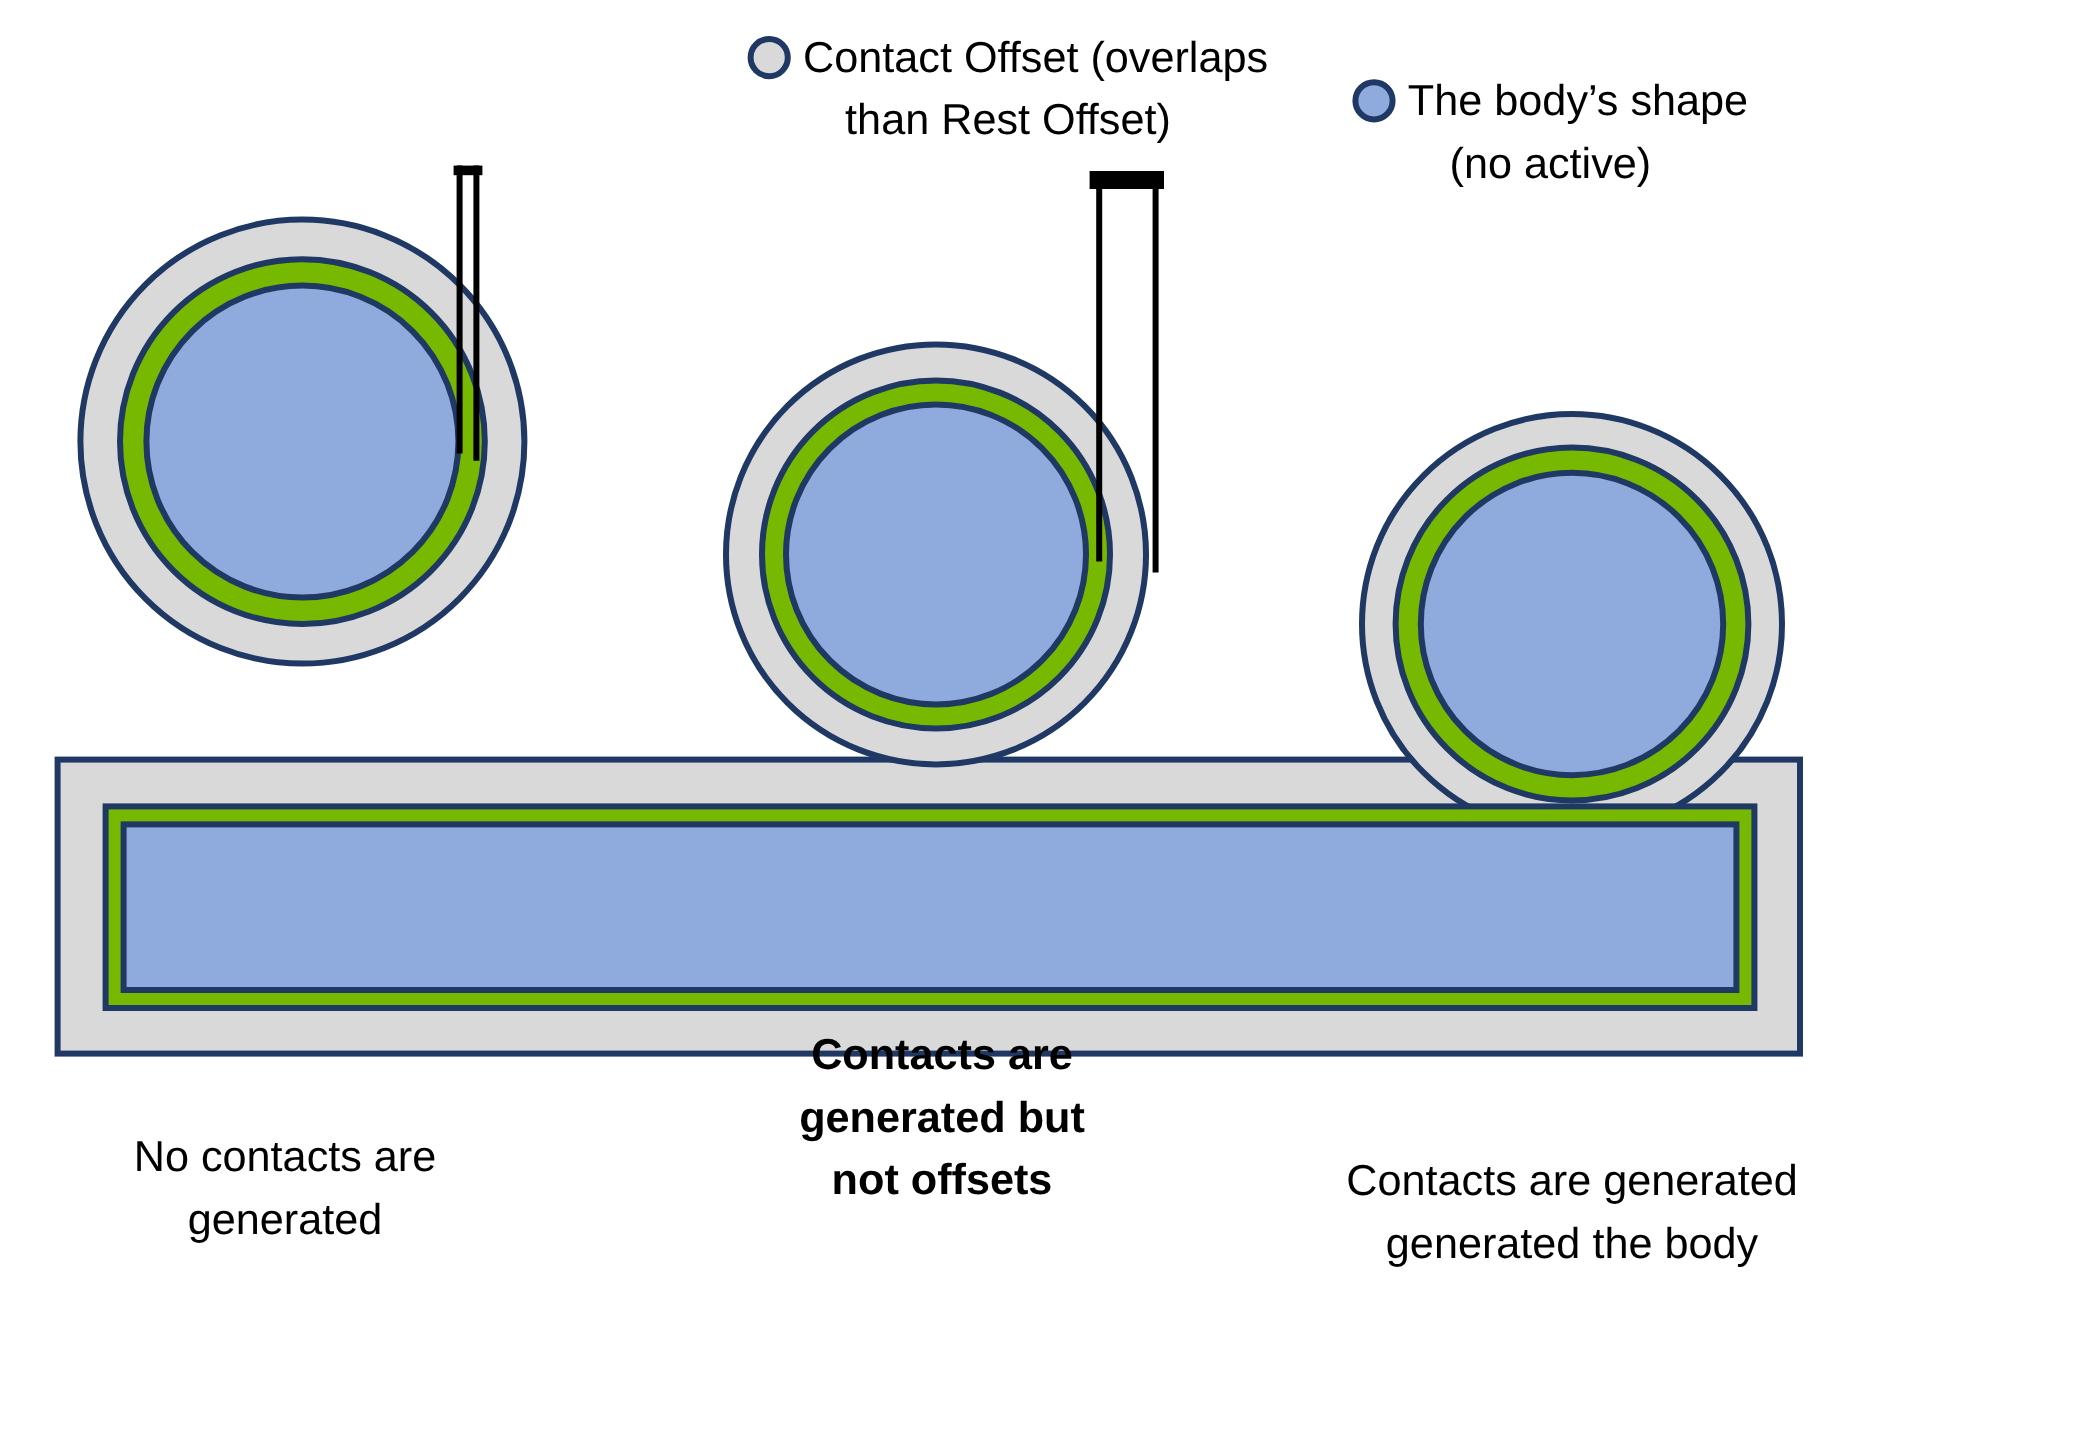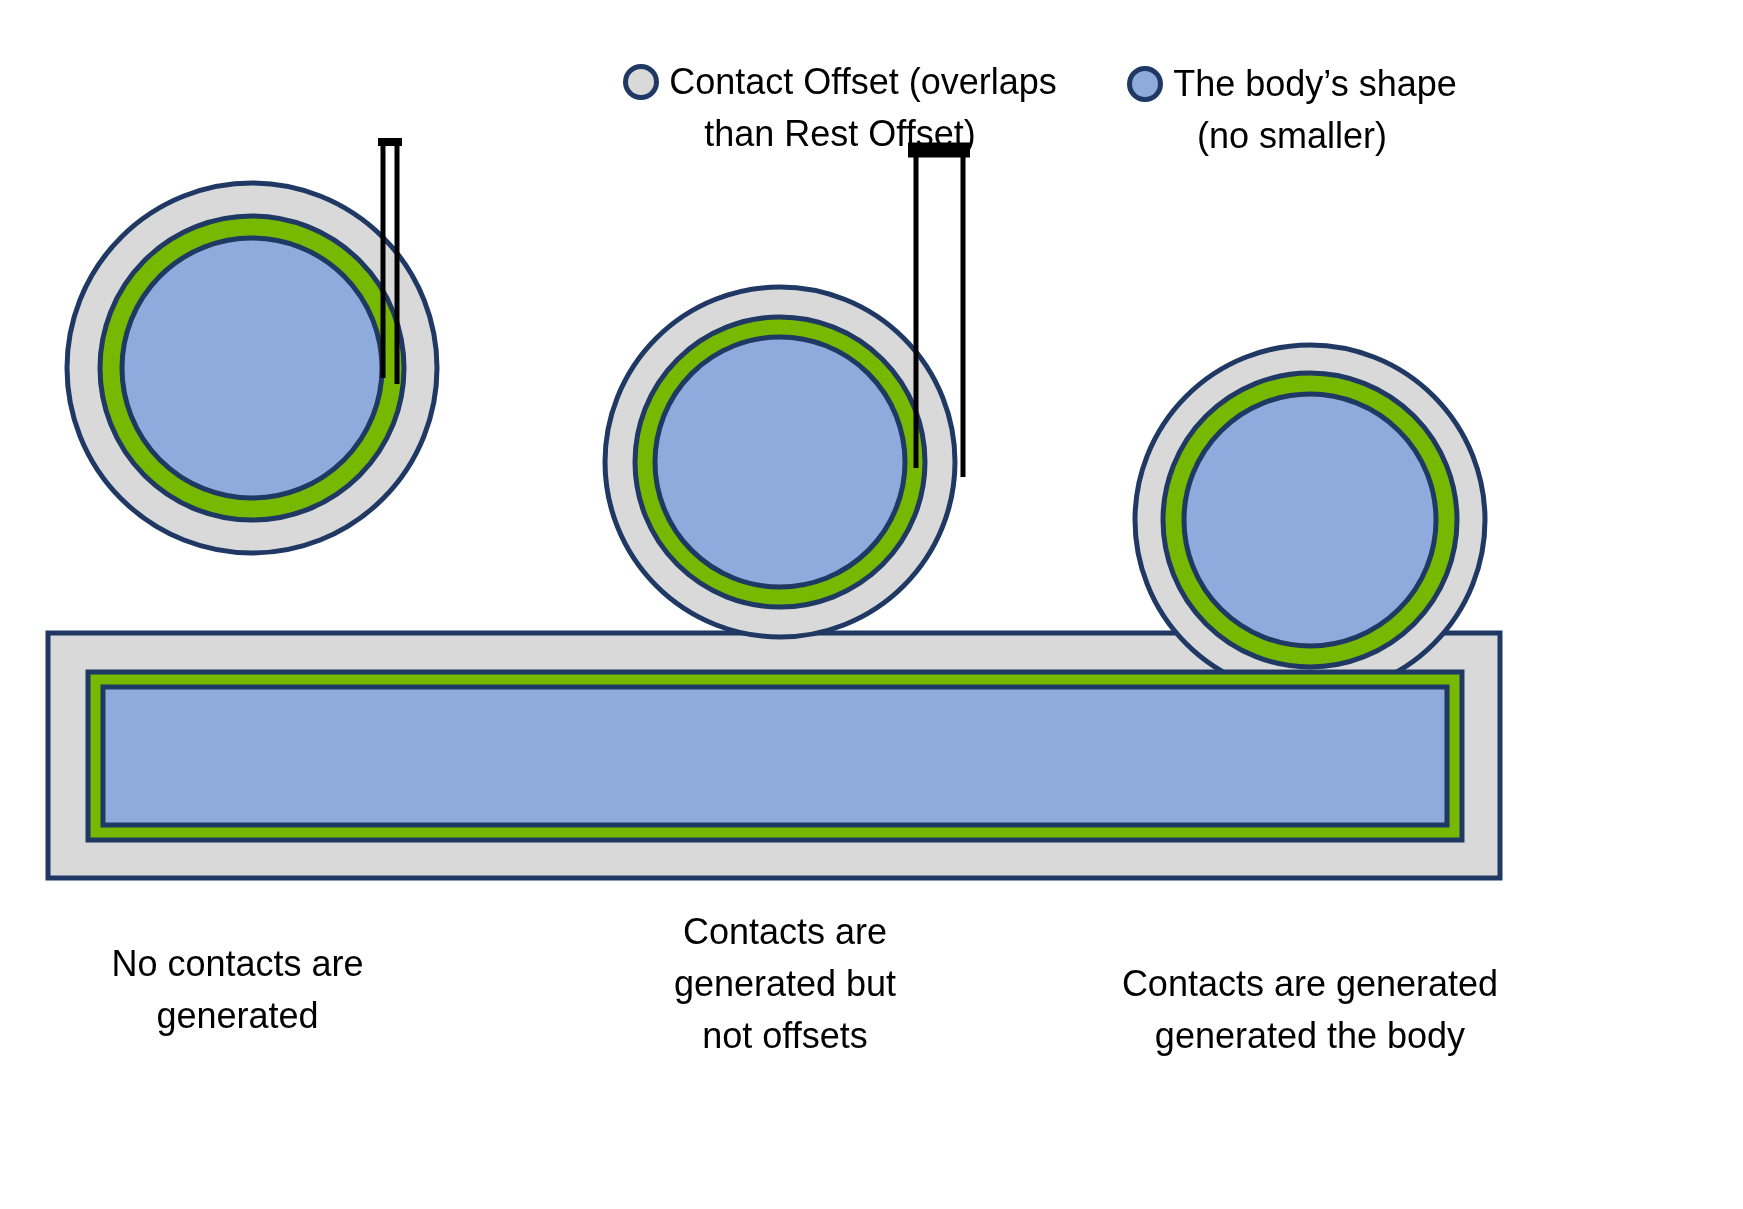--- a/index.html
+++ b/index.html
@@ -59,25 +59,25 @@
   .caption {
     position: absolute;
     text-align: center;
     font-size: 36px;
     line-height: 52px;
     color: var(--text, #000);
   }
   .caption span { display: block; }
 
   #legend-rest    { left: 20px;   width: 560px; }
-  #legend-contact { left: 600px;  width: 480px; margin-top: 34px; }
+  #legend-contact { left: 600px;  width: 480px; }
   #legend-body    { left: 1112px; width: 360px; margin-top: 36px; }
 
   #caption-1 { left: 55px;   width: 365px; top: 938px; }
-  #caption-2 { left: 600px;  width: 370px; top: 906px; }
+  #caption-2 { left: 600px;  width: 370px; top: 853px; font-weight: bold; }
   #caption-3 { left: 1085px; width: 450px; top: 958px; }
 </style>
 </head>
 <body>
 
 <div class="stage">
 
   <svg class="diagram-svg" width="1743" height="1209" viewBox="0 0 1743 1209" xmlns="http://www.w3.org/2000/svg">
 
     <rect class="shape-gray" x="48" y="633" width="1452" height="245"></rect>
@@ -123,21 +123,21 @@
       <span>Contact Offset (overlaps</span>
     </div>
     <span class="legend-line2">than Rest Offset)</span>
   </div>
 
   <div class="legend-item" id="legend-body">
     <div class="legend-line1">
       <span class="swatch swatch-blue"></span>
       <span>The body’s shape</span>
     </div>
-    <span class="legend-line2">(no smaller)</span>
+    <span class="legend-line2">(no active)</span>
   </div>
 
   <div class="caption" id="caption-1">
     <span>No contacts are</span>
     <span>generated</span>
   </div>
 
   <div class="caption" id="caption-2">
     <span>Contacts are</span>
     <span>generated but</span>

